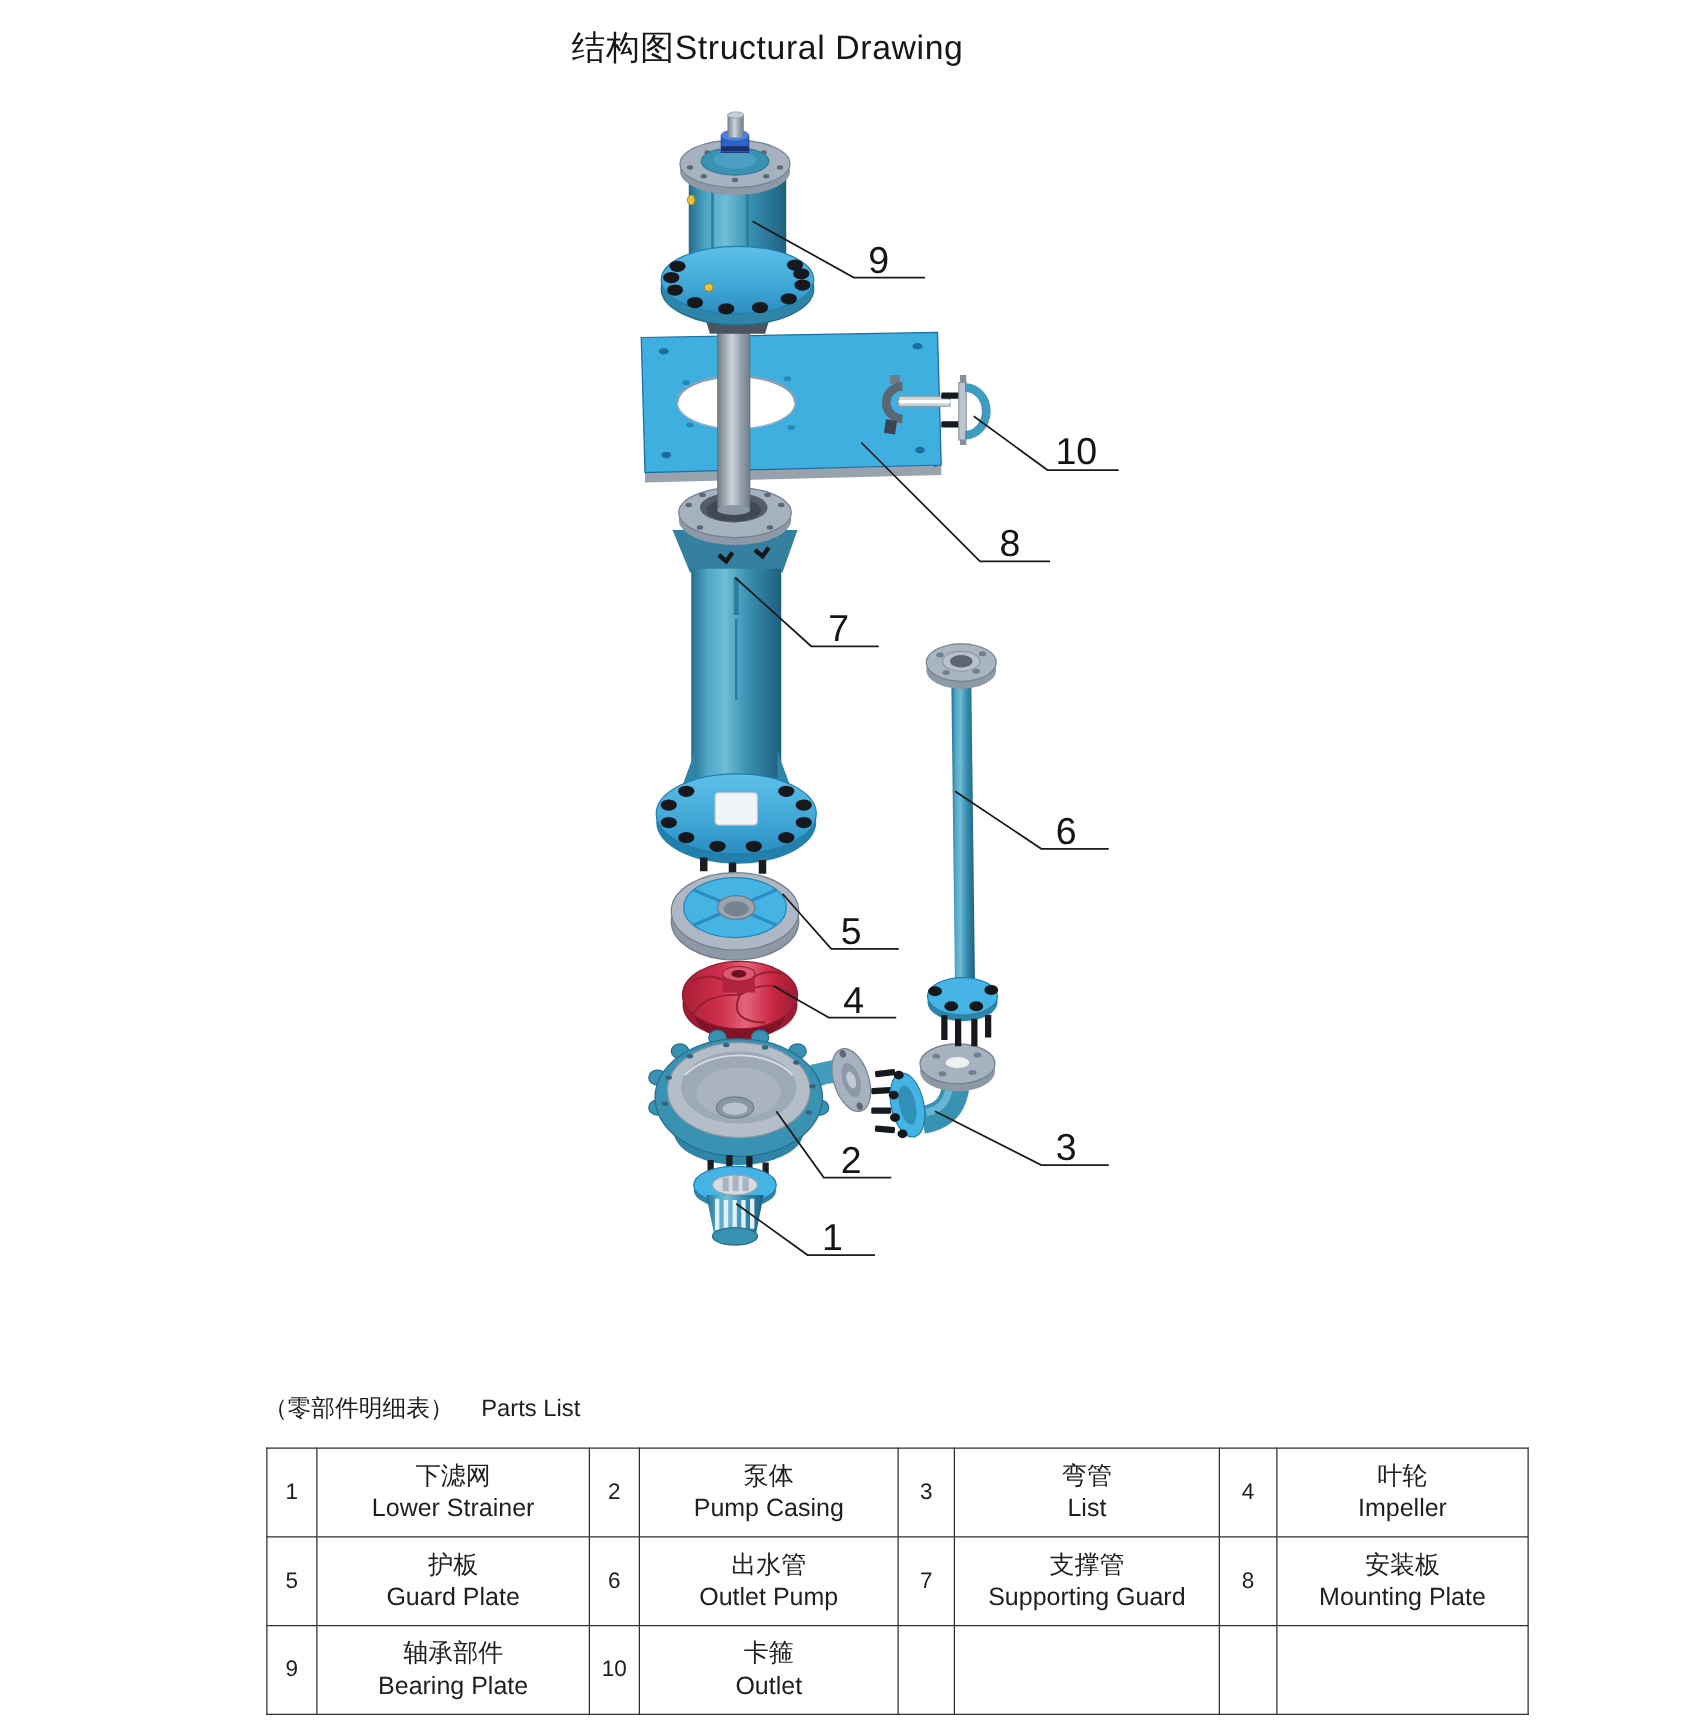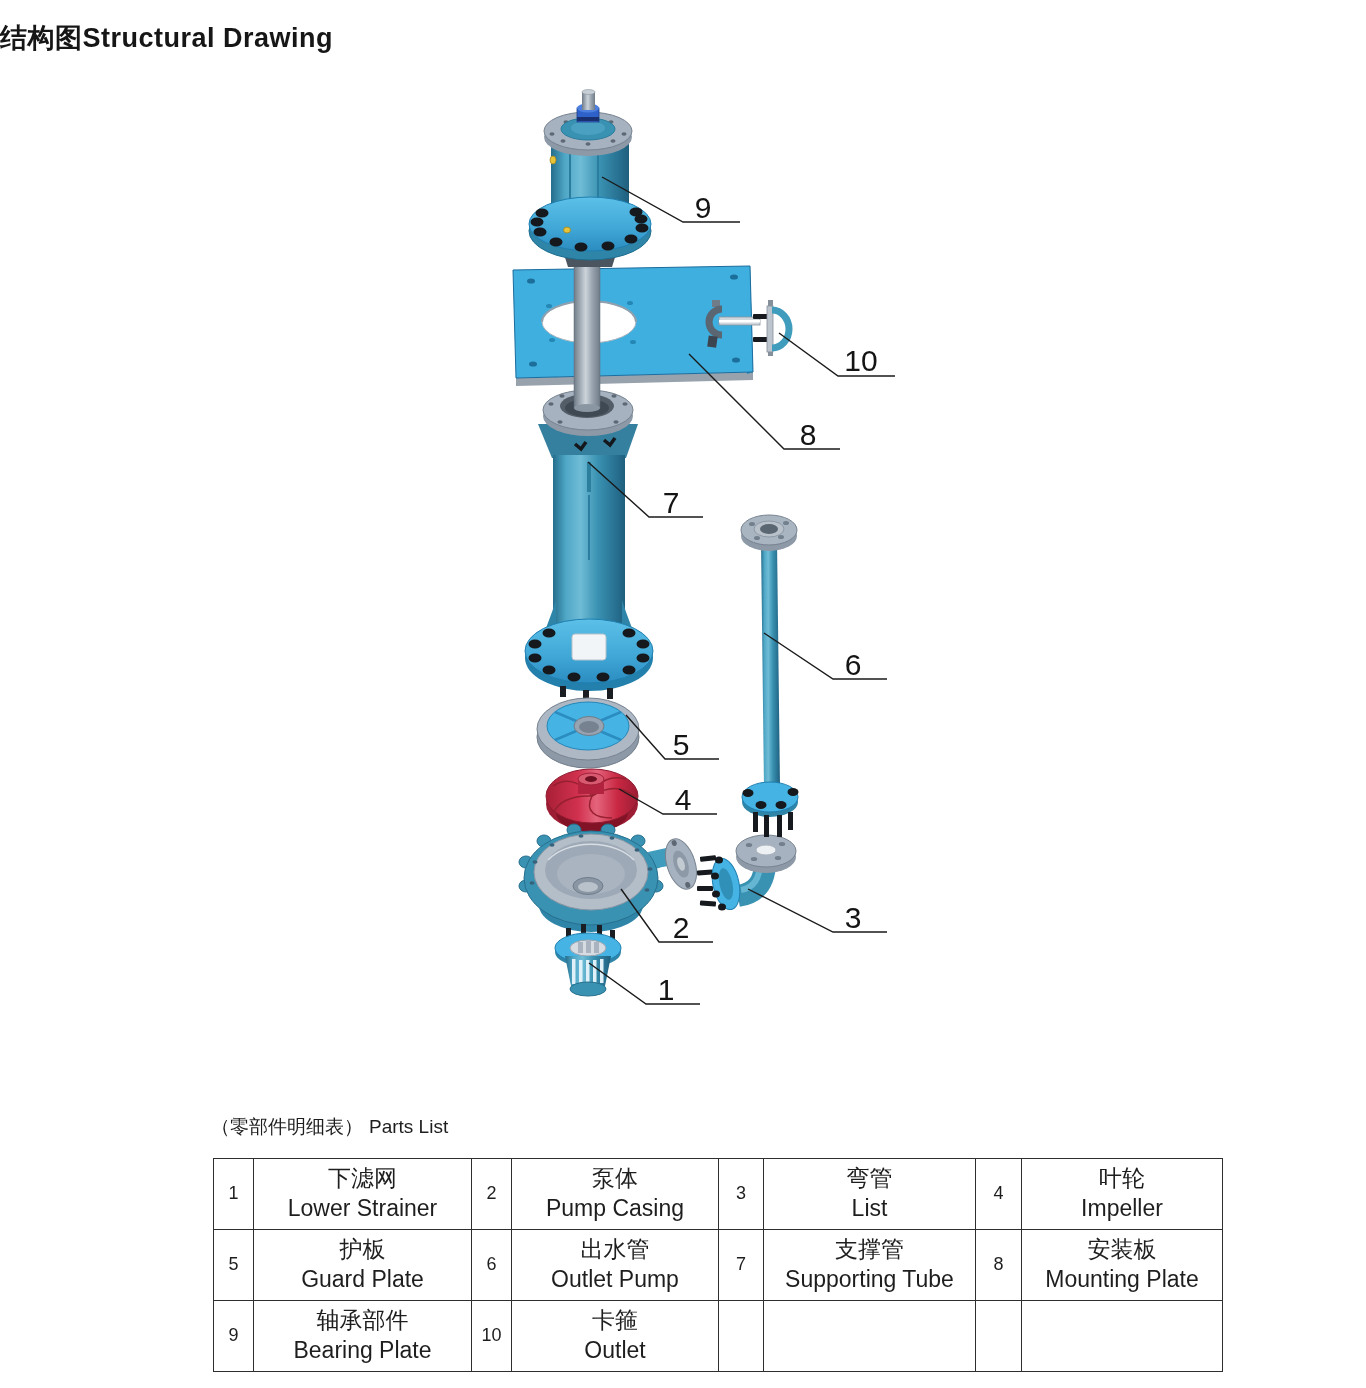--- a/index.html
+++ b/index.html
@@ -1,35 +1,35 @@
 <!DOCTYPE html>
 <html><head>
 <meta charset="utf-8">
 <style>
   html,body{margin:0;padding:0;background:#ffffff;}
   .screen{
     position:relative;width:1366px;height:1388px;background:#ffffff;overflow:hidden;
     font-family:"Liberation Sans","DejaVu Sans",sans-serif;color:#141414;
   }
   .page-title{
-    position:absolute;left:0;top:20px;width:1228px;
-    font-size:27px;font-weight:bold;letter-spacing:0.5px;color:#161616;
+    position:absolute;left:0;top:20px;width:1228px;text-align:center;
+    font-size:27px;font-weight:normal;letter-spacing:0.5px;color:#161616;
   }
   .drawing-svg{position:absolute;left:0;top:0;}
   .parts-heading{
     position:absolute;left:211px;top:1114px;font-size:19px;color:#1d1d1d;
   }
-  .parts-heading .en{margin-left:6px;}
+  .parts-heading .en{margin-left:22px;}
   .parts-table{
     position:absolute;left:213px;top:1158px;width:1009px;
     border-collapse:collapse;table-layout:fixed;
   }
   .parts-table td{
     border:1.5px solid #2e2e2e;height:70px;text-align:center;vertical-align:middle;
-    font-size:23px;color:#1e1e1e;padding:0 4px;line-height:1.3;
+    font-size:20px;color:#1e1e1e;padding:0 4px;line-height:1.3;
   }
   .parts-table td.num{font-size:18px;}
   .cellname div{white-space:nowrap;}
 </style>
 </head>
 <body>
 
 <div class="screen">
 
   <div class="page-title">结构图Structural Drawing</div>
@@ -395,21 +395,21 @@
           <div>Guard Plate</div>
         </td>
         <td class="num">6</td>
         <td class="cellname">
           <div>出水管</div>
           <div>Outlet Pump</div>
         </td>
         <td class="num">7</td>
         <td class="cellname">
           <div>支撑管</div>
-          <div>Supporting Tube</div>
+          <div>Supporting Guard</div>
         </td>
         <td class="num">8</td>
         <td class="cellname">
           <div>安装板</div>
           <div>Mounting Plate</div>
         </td>
       </tr>
       <tr>
         <td class="num">9</td>
         <td class="cellname">

